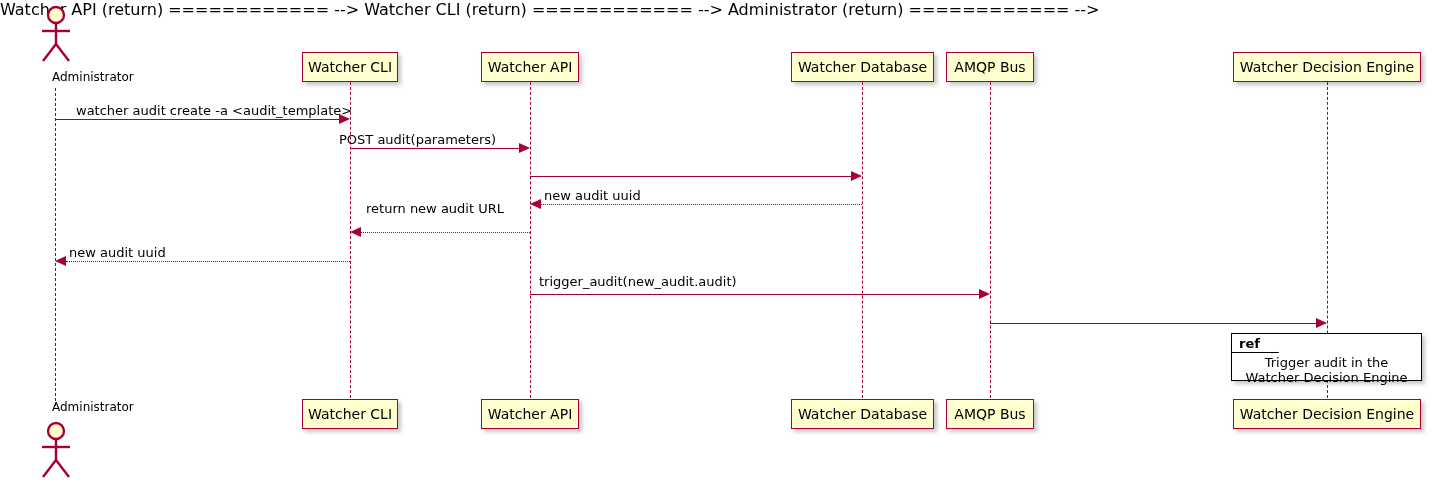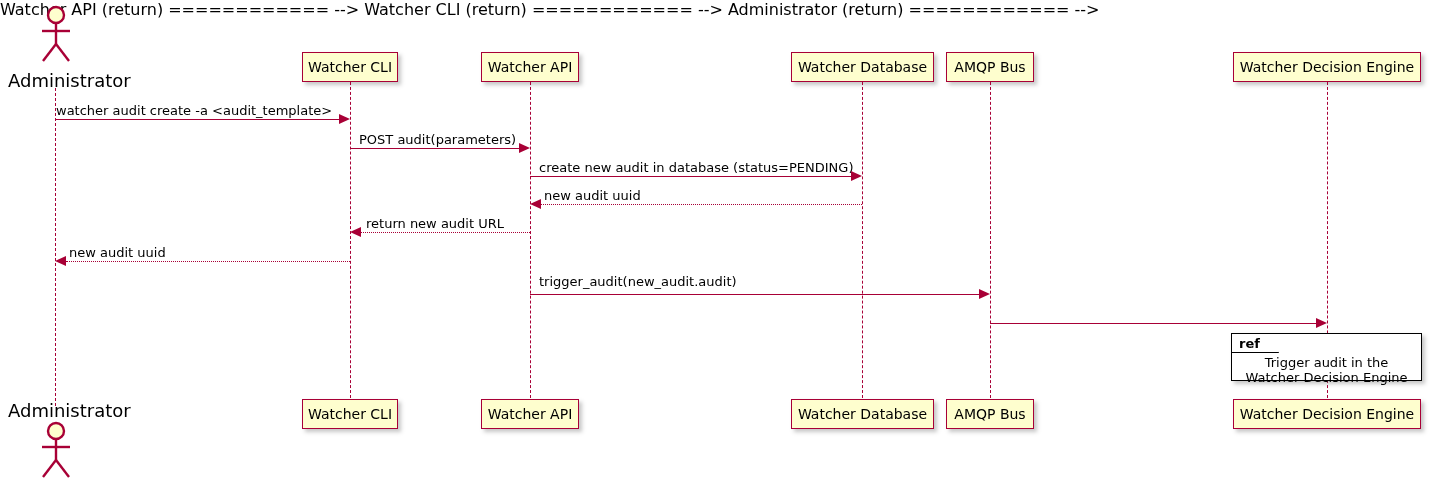--- a/index.html
+++ b/index.html
@@ -32,23 +32,24 @@
   .lifeline {
     position: absolute;
     width: 0;
     border-left: 1.5px dashed #A80036;
   }
   .actor-wrap {
     position: absolute;
   }
   .actor-label {
     position: absolute;
-    font-size: 18px;
+    font-size: 12px;
     color: #000000;
     white-space: nowrap;
+    margin-left: 44px;
   }
   .msg-line {
     position: absolute;
     height: 0;
     border-top: 1.5px solid #A80036;
   }
   .msg-line.dotted {
     border-top: 1.5px dotted #A80036;
   }
   .arrow-head {
@@ -137,41 +138,40 @@
   <div class="participant-box" style="left:791px; top:52px; width:143px; height:30px;">Watcher Database</div>
   <div class="lifeline" style="left:862px; top:82px; height:316px;"></div>
 
   <div class="participant-box" style="left:946px; top:52px; width:88px; height:30px;">AMQP Bus</div>
   <div class="lifeline" style="left:990px; top:82px; height:316px;"></div>
 
   <div class="participant-box" style="left:1233px; top:52px; width:188px; height:30px;">Watcher Decision Engine</div>
   <div class="lifeline" style="left:1327px; top:82px; height:316px;"></div>
 
   
-  <div class="msg-label" style="left:56px; top:104px;">watcher audit create -a &lt;audit_template&gt;</div>
+  <div class="msg-label" style="left:76px; top:104px;">watcher audit create -a &lt;audit_template&gt;</div>
   <div class="msg-line" style="left:55px; top:119px; width:285px;"></div>
   <div class="arrow-head right" style="left:339px; top:114px;"></div>
 
   
-  <div class="msg-label" style="left:359px; top:133px;">POST audit(parameters)</div>
+  <div class="msg-label" style="left:339px; top:133px;">POST audit(parameters)</div>
   <div class="msg-line" style="left:350px; top:148px; width:170px;"></div>
   <div class="arrow-head right" style="left:519px; top:143px;"></div>
 
   
-  <div class="msg-label" style="left:539px; top:161px;">create new audit in database (status=PENDING)</div>
   <div class="msg-line" style="left:530px; top:176px; width:322px;"></div>
   <div class="arrow-head right" style="left:851px; top:171px;"></div>
 
    Watcher API (return) ============ --&gt;
   <div class="msg-label" style="left:544px; top:189px;">new audit uuid</div>
   <div class="msg-line dotted" style="left:541px; top:204px; width:321px;"></div>
   <div class="arrow-head left" style="left:530px; top:199px;"></div>
 
    Watcher CLI (return) ============ --&gt;
-  <div class="msg-label" style="left:366px; top:217px;">return new audit URL</div>
+  <div class="msg-label" style="left:366px; top:202px;">return new audit URL</div>
   <div class="msg-line dotted" style="left:361px; top:232px; width:169px;"></div>
   <div class="arrow-head left" style="left:350px; top:227px;"></div>
 
    Administrator (return) ============ --&gt;
   <div class="msg-label" style="left:69px; top:246px;">new audit uuid</div>
   <div class="msg-line dotted" style="left:66px; top:261px; width:284px;"></div>
   <div class="arrow-head left" style="left:55px; top:256px;"></div>
 
   
   <div class="msg-label" style="left:539px; top:275px;">trigger_audit(new_audit.audit)</div>

